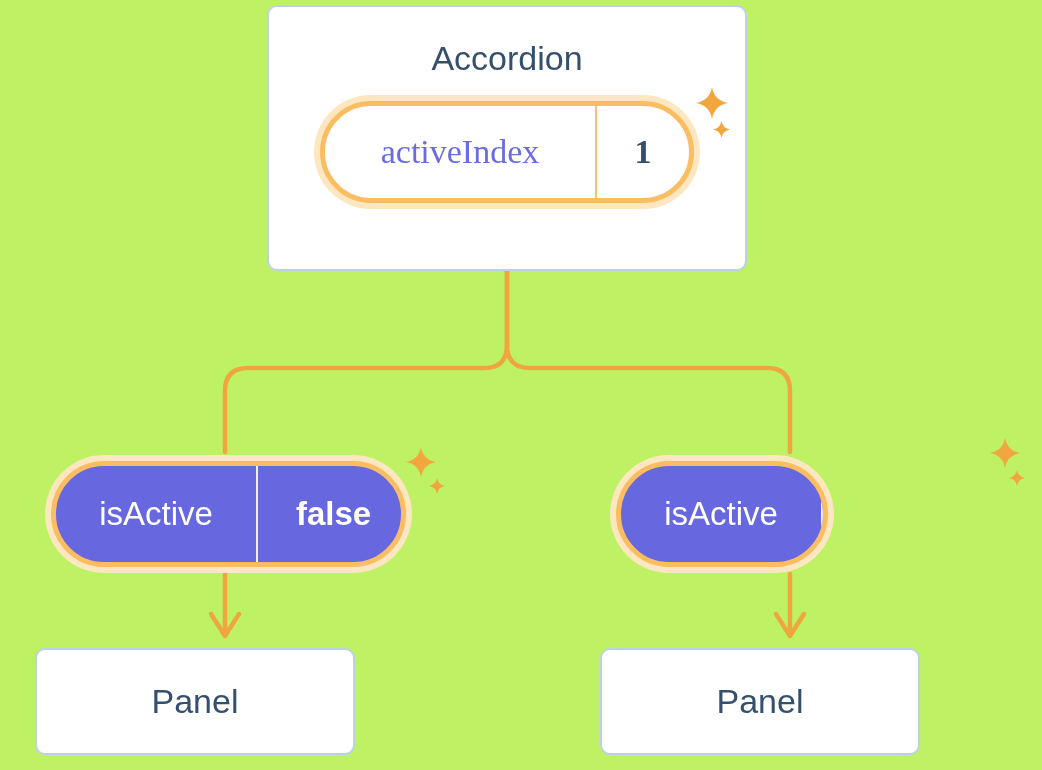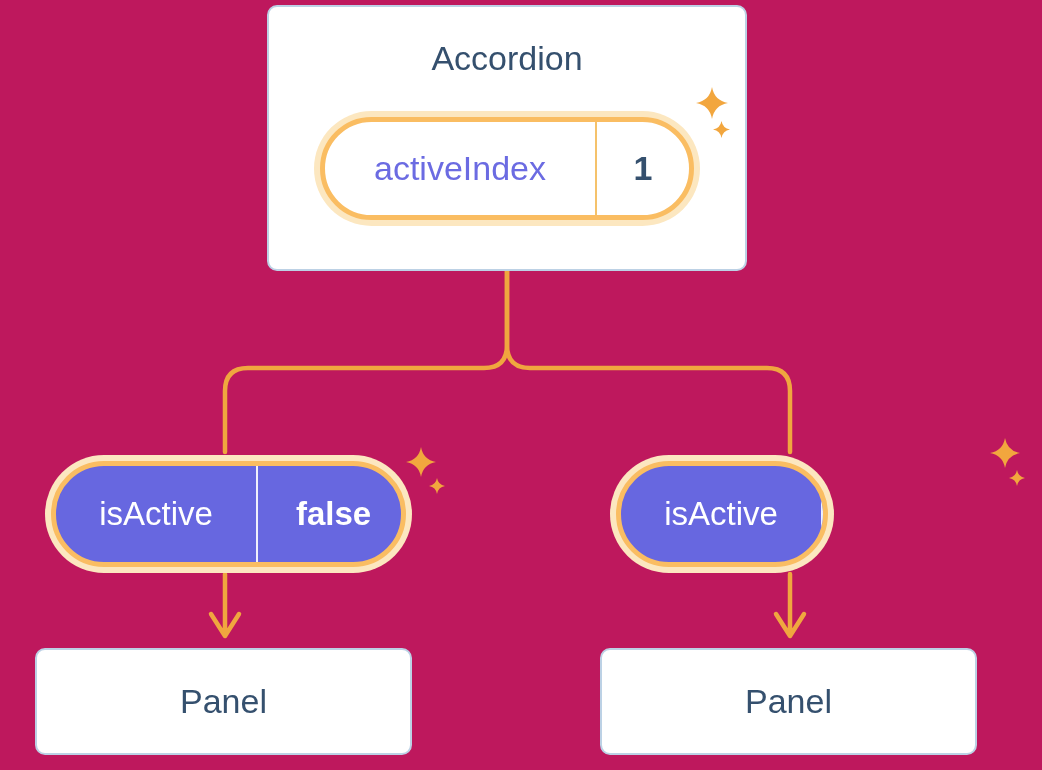--- a/index.html
+++ b/index.html
@@ -5,21 +5,21 @@
   html, body {
     margin: 0;
     padding: 0;
     background: #ffffff;
     font-family: "Liberation Sans", sans-serif;
   }
   .stage {
     position: relative;
     width: 1042px;
     height: 770px;
-    background: #be185d;
+    background: #bef264;
     overflow: hidden;
   }
 
   
   .card {
     position: absolute;
     background: #ffffff;
     border: 2px solid #bcd1e5;
     border-radius: 10px;
     box-sizing: border-box;
@@ -29,39 +29,39 @@
     width: 480px; height: 266px;
   }
   .accordion-title {
     position: absolute;
     left: 0; right: 0; top: 32px;
     text-align: center;
     font-size: 34px;
     color: #35506e;
   }
   .panel-card {
-    width: 377px; height: 107px;
+    width: 320px; height: 107px;
     display: flex; align-items: center; justify-content: center;
   }
   .panel-left  { left: 35px;  top: 648px; }
   .panel-right { left: 600px; top: 648px; }
   .panel-title {
     font-size: 34px;
     color: #35506e;
   }
 
   
   .pill-outer {
     position: absolute;
     background: #fce7c0;
     border-radius: 999px;
     padding: 6px;
     box-sizing: border-box;
   }
-  .state-pill-outer { left: 45px; top: 104px; }
+  .state-pill-outer { left: 45px; top: 88px; font-family: Liberation Serif, serif; }
   .pill {
     border: 5px solid #fabd62;
     border-radius: 999px;
     display: flex;
     align-items: stretch;
     overflow: hidden;
   }
   .state-pill { background: #ffffff; }
   .state-label {
     width: 270px;

